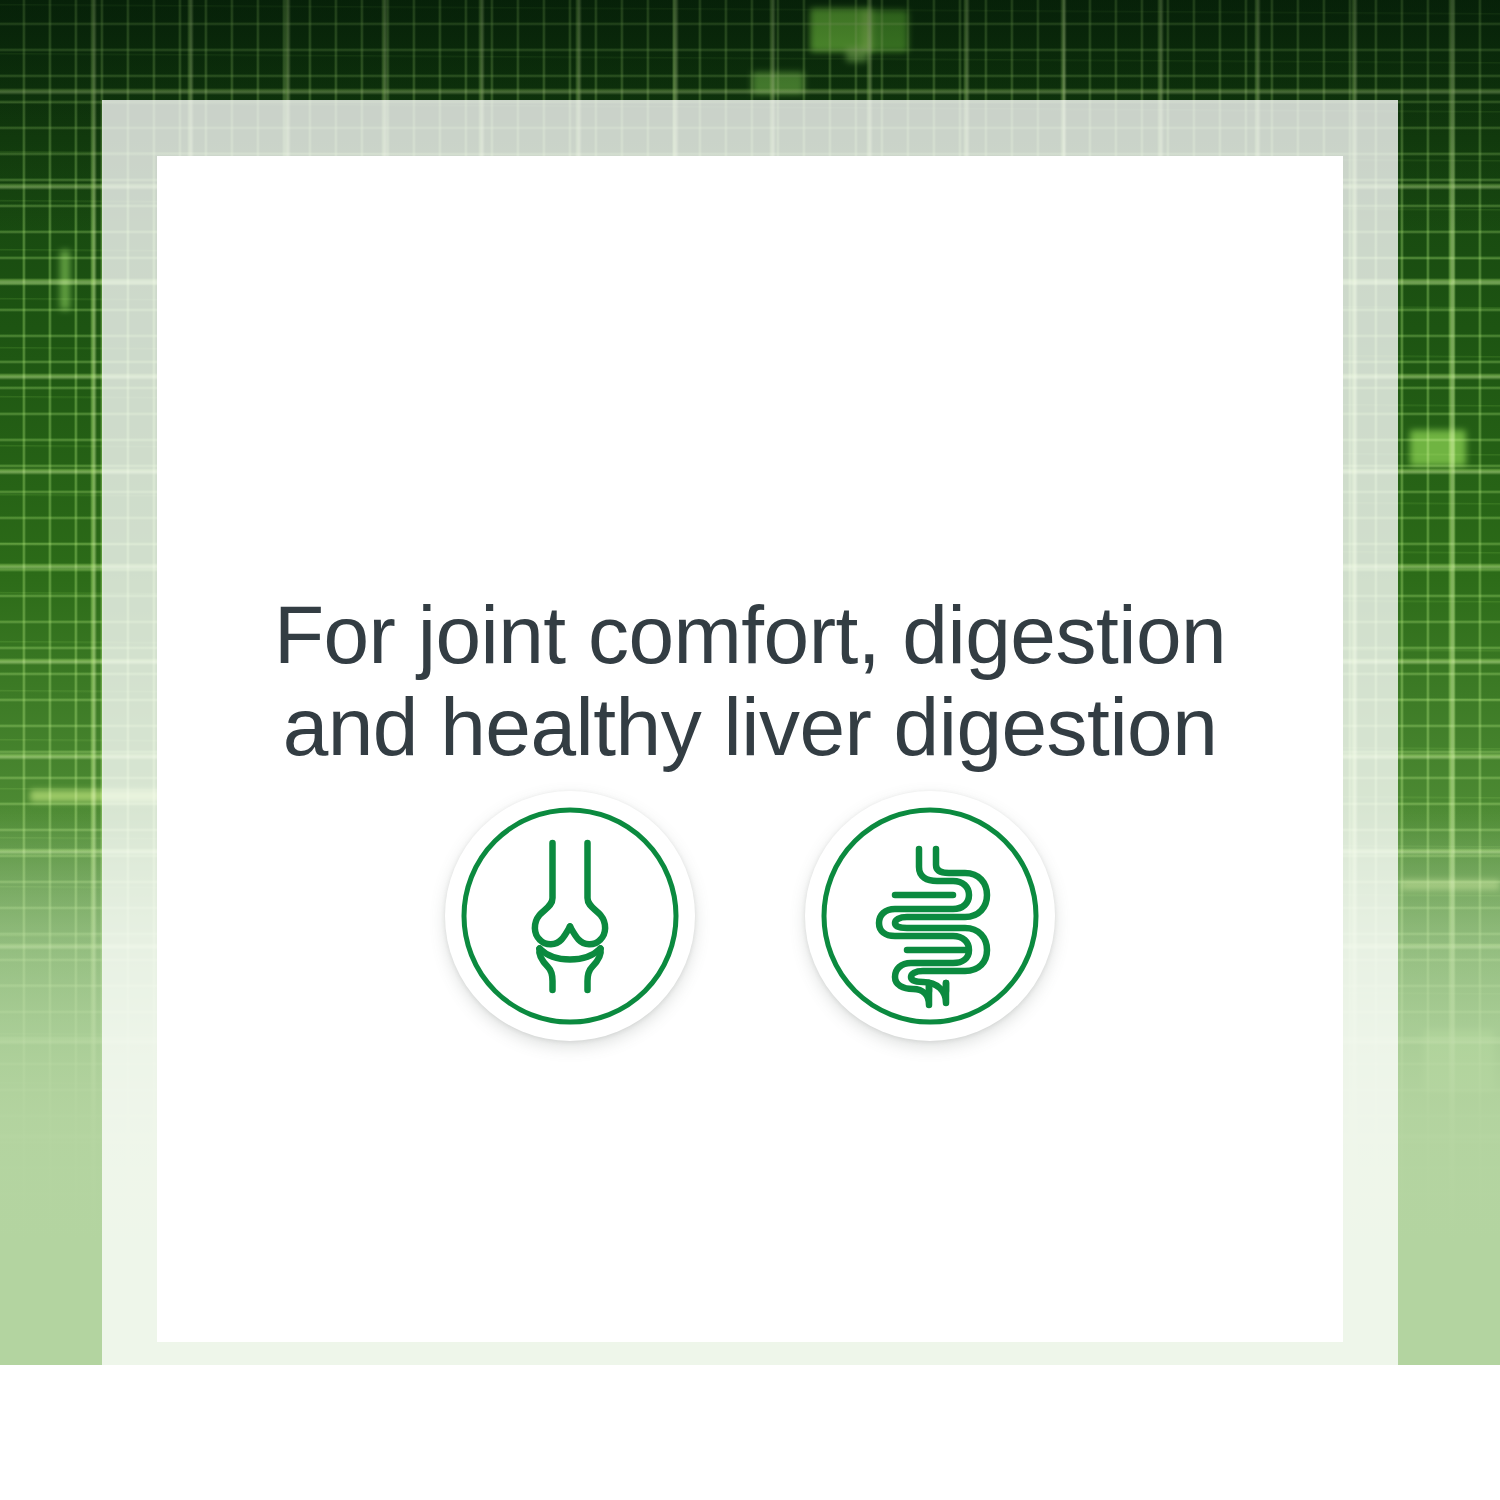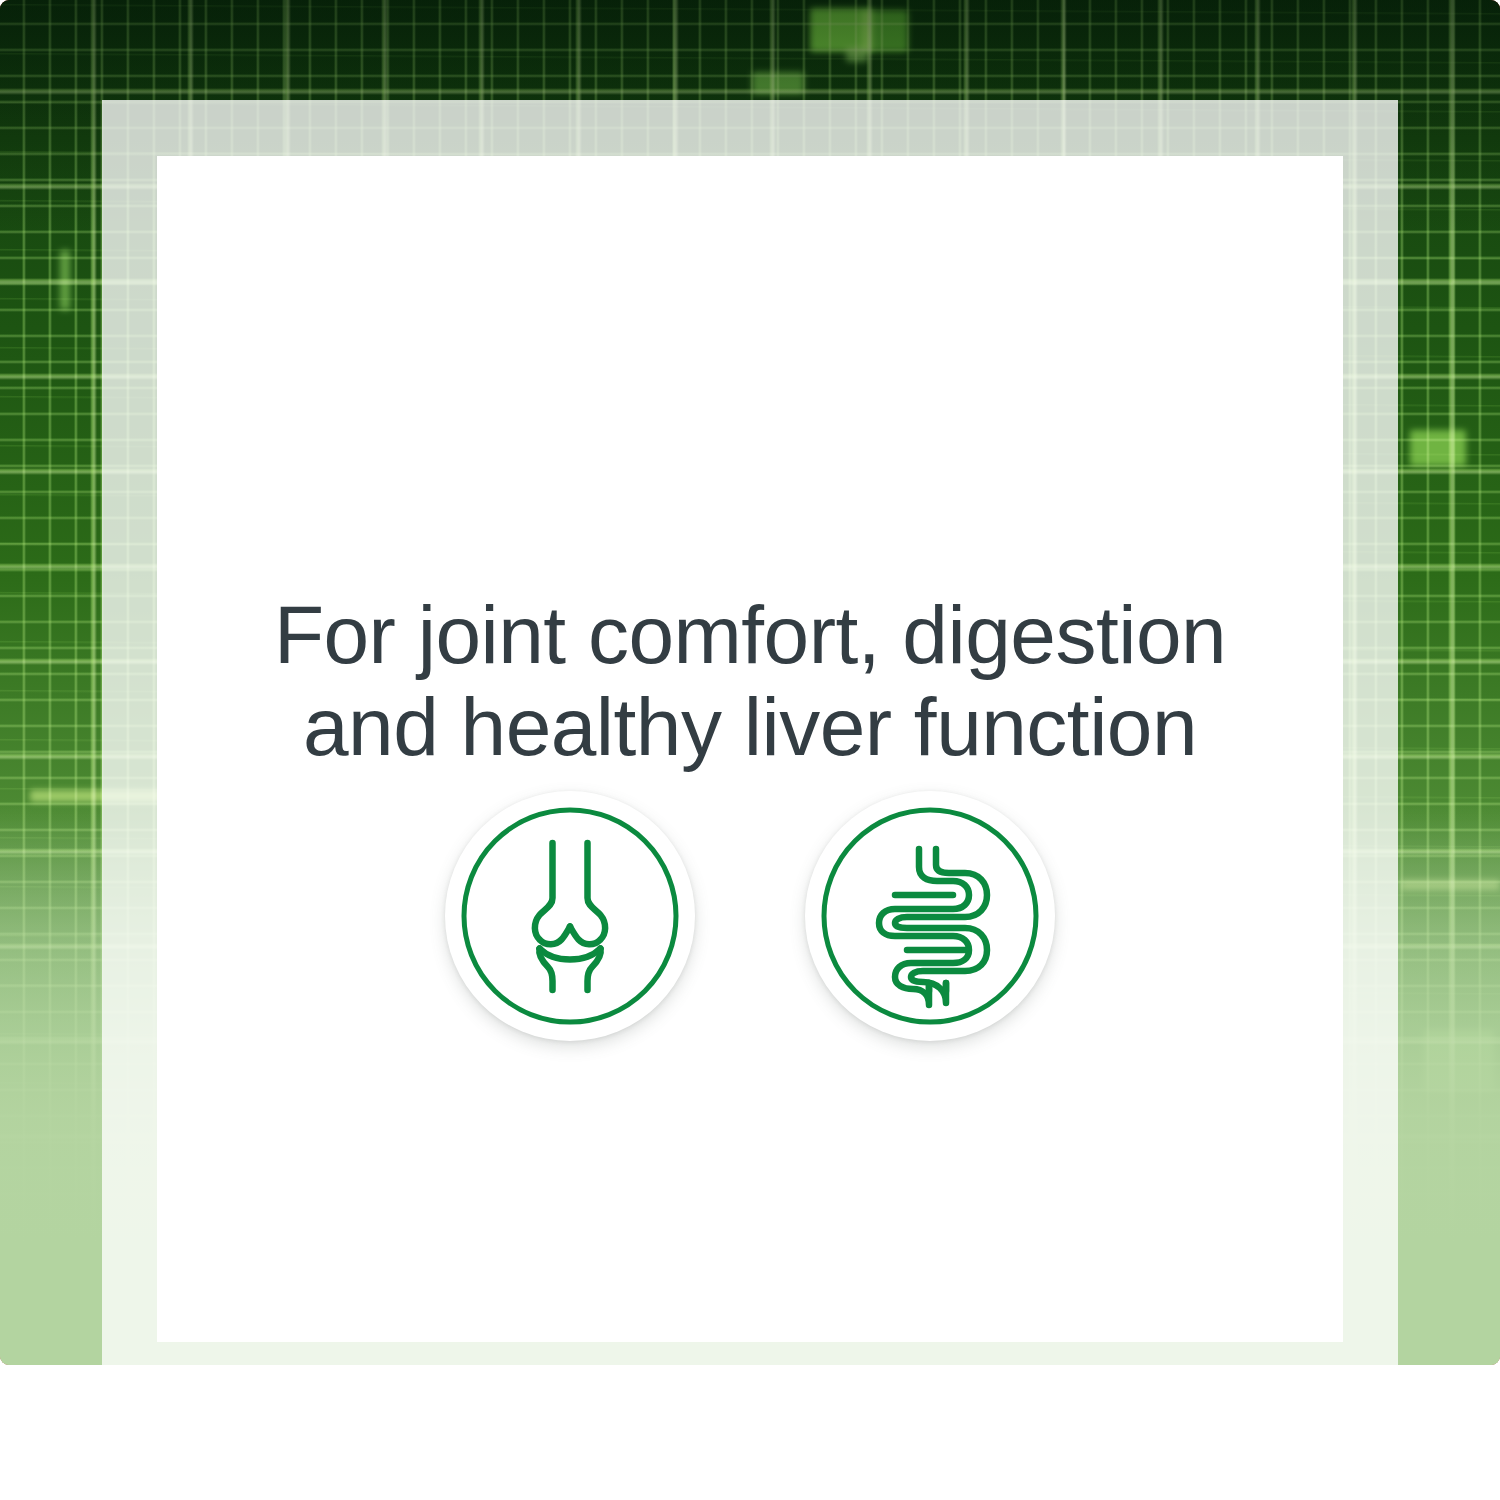--- a/index.html
+++ b/index.html
@@ -11,21 +11,20 @@
     font-family: "Liberation Sans", sans-serif;
   }
 
   
   .canvas {
     position: relative;
     width: 1500px;
     height: 1365px;
     overflow: hidden;
     background: #b91c1c;
-    border-radius: 9px;
   }
 
   
   .bg-base {
     position: absolute;
     inset: 0;
     background:
       linear-gradient(to bottom,
         #0a2c0c 0%,
         #15430f 10%,
@@ -206,21 +205,21 @@
   <div class="bg-glow g9"></div>
   <div class="bg-fade-top"></div>
   <div class="bg-fade-bottom"></div>
 
   <div class="frame"></div>
 
   <div class="panel">
 
     <h1 class="headline">
       <span class="line">For joint comfort, digestion</span>
-      <span class="line">and healthy liver function</span>
+      <span class="line">and healthy liver digestion</span>
     </h1>
 
     <div class="icon-row">
 
       <div class="icon-badge">
         <span>
           <svg width="222" height="222" viewBox="0 0 222 222" aria-hidden="true">
             <circle cx="111" cy="111" r="106" fill="none" stroke="#0b8a3f" stroke-width="5"></circle>
 
             <path d="M93.5 38 L93.5 93

